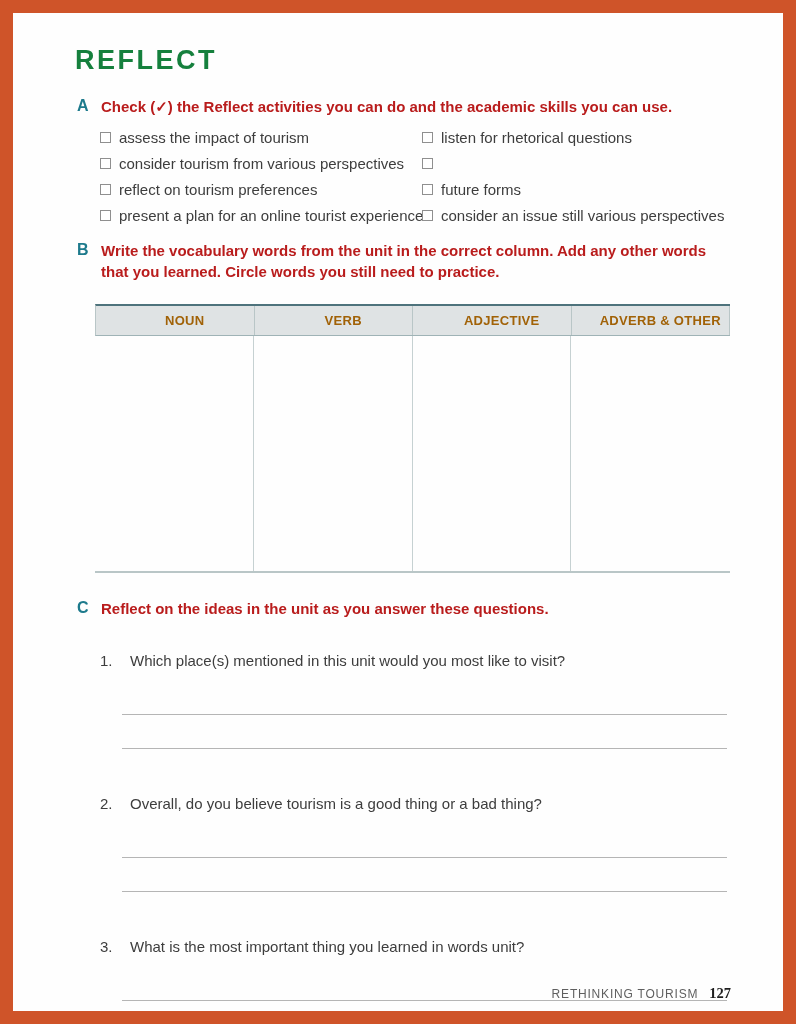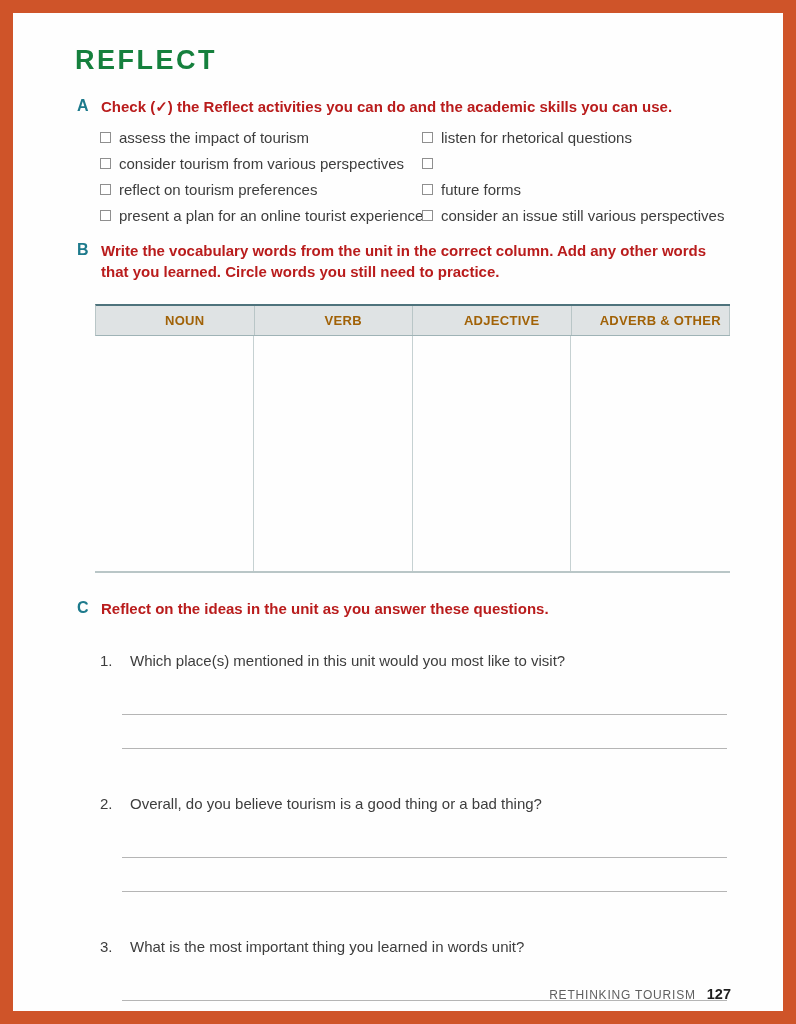--- a/index.html
+++ b/index.html
@@ -128,20 +128,21 @@
   }
   .footer-book {
     font-size: 12px;
     letter-spacing: 0.8px;
     color: #5f5f5f;
   }
   .footer-page {
     font-size: 14.5px;
     font-weight: bold;
     color: #1e1e1e;
+    font-family: Liberation Serif, serif;
   }
 </style>
 </head>
 <body>
 
 <div class="page">
   <div class="content">
 
     <div class="page-title">REFLECT</div>
 

